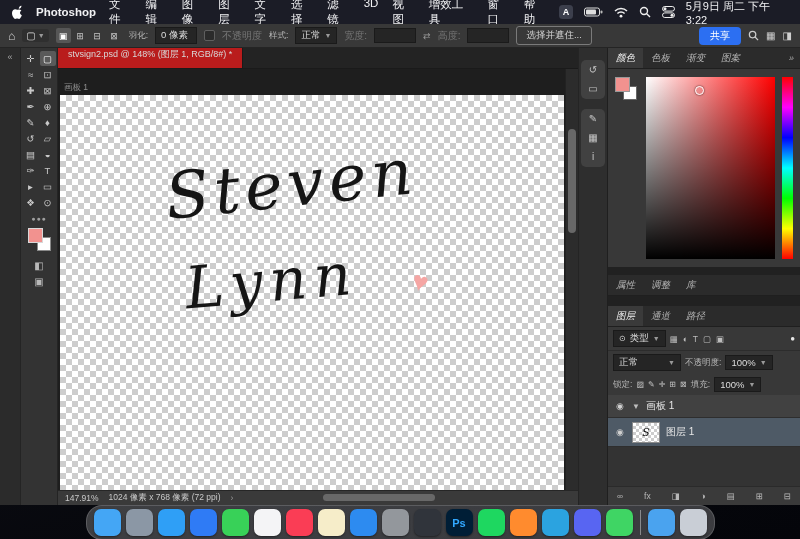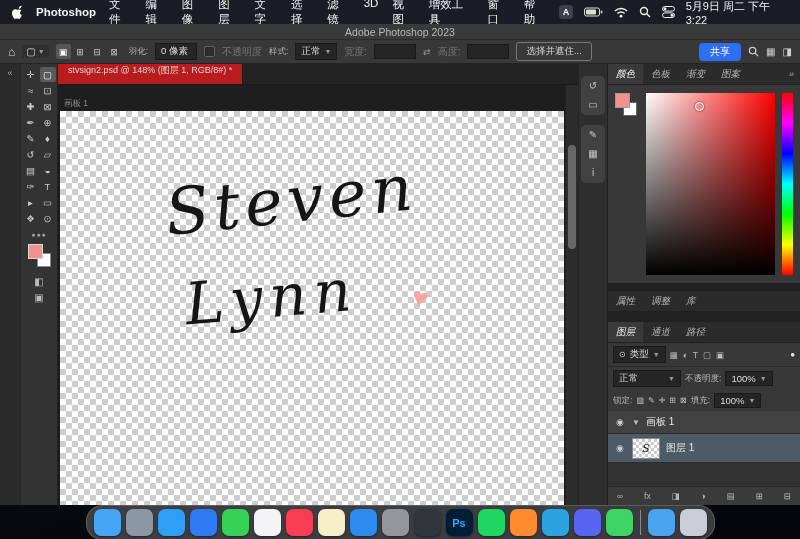--- a/index.html
+++ b/index.html
@@ -184,23 +184,20 @@
             <circle cx="3" cy="2.8" r="1.5" fill="#eee"></circle>
             <rect x="0.5" y="6.9" width="12" height="4.6" rx="2.3" fill="none" stroke="#eee"></rect>
             <circle cx="10" cy="9.2" r="1.5" fill="#eee"></circle>
           </svg>
       </span>
       <span class="datetime">5月9日 周二 下午3:22</span>
     </div>
   </div>
 
   <div class="window">
-    <div class="titlebar">
-      <span>Adobe Photoshop 2023</span>
-    </div>
 
     <div class="optionsbar">
       <span class="ob-home">⌂</span>
       <span class="ob-preset">
           <span>▢</span>
           <span class="car">▼</span>
         </span>
       <div class="modes">
           <div class="active">▣</div>
           <div class="">⊞</div>
@@ -282,20 +279,26 @@
           <div class="ab-label">画板 1</div>
           <div class="artboard">
             <div class="sig sig1">Steven</div>
             <div class="sig sig2">Lynn</div>
             <div class="heart" style="color: rgb(245, 166, 164);">♥</div>
           </div>
           <div class="vscroll">
             <div class="vthumb"></div>
           </div>
         </div>
+        <div class="statusbar">
+          <span>147.91%</span>
+          <span>1024 像素 x 768 像素 (72 ppi)</span>
+          <span class="st-arr">›</span>
+          <div class="hthumb"></div>
+        </div>
       </div>
 
       <div class="mid-rail">
         <div class="rail-group">
             <div class="">↺</div>
             <div class="">▭</div>
           </div>
         <div class="rail-group">
             <div class="">✎</div>
             <div class="">▦</div>

